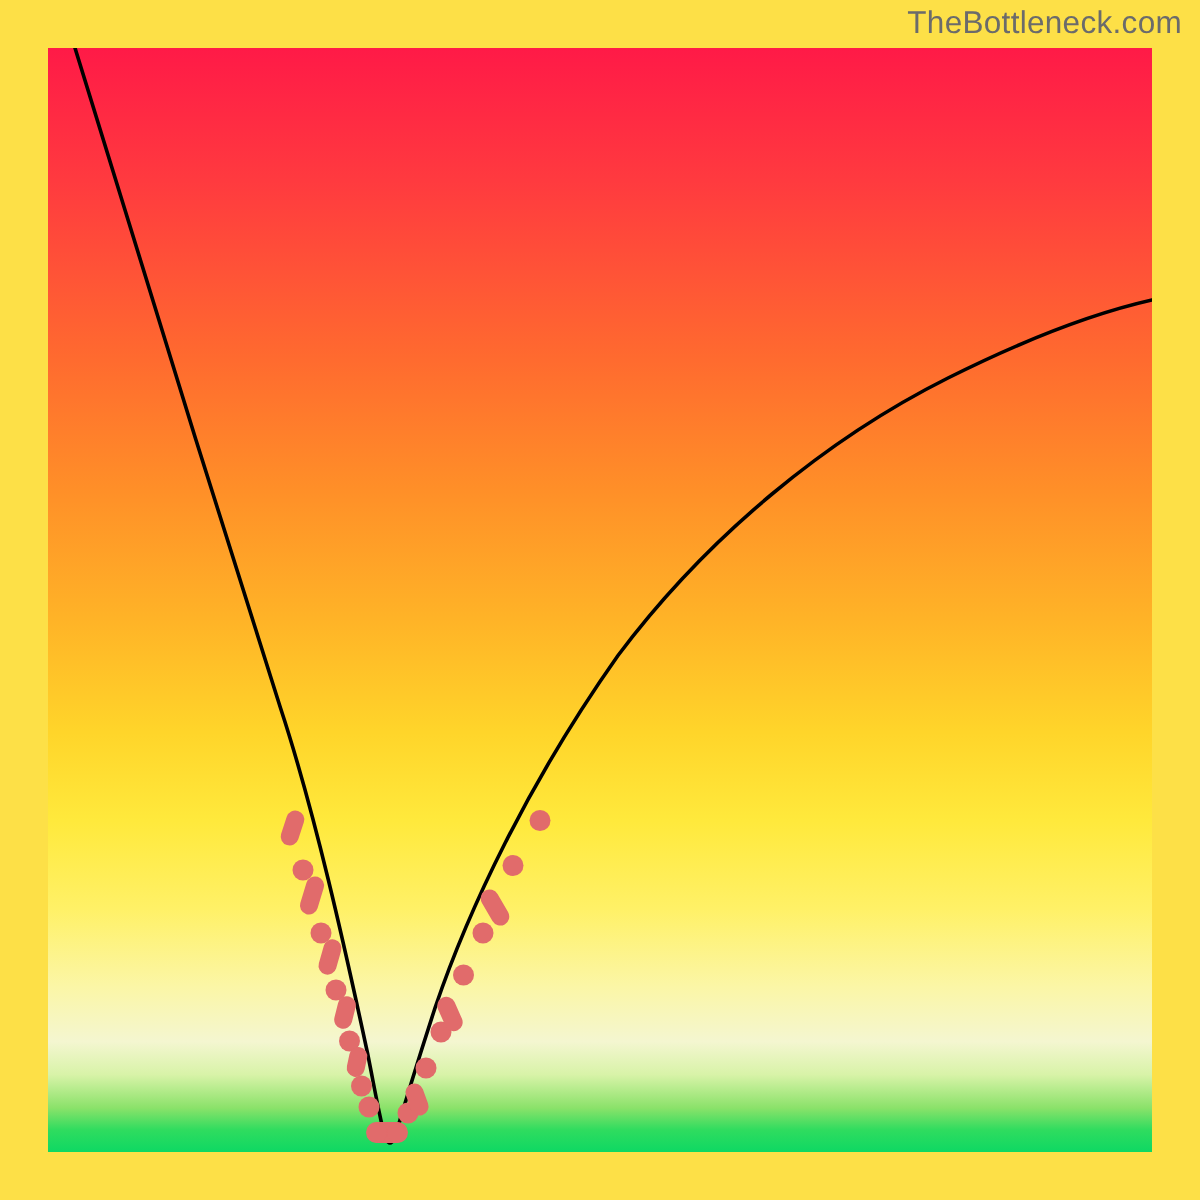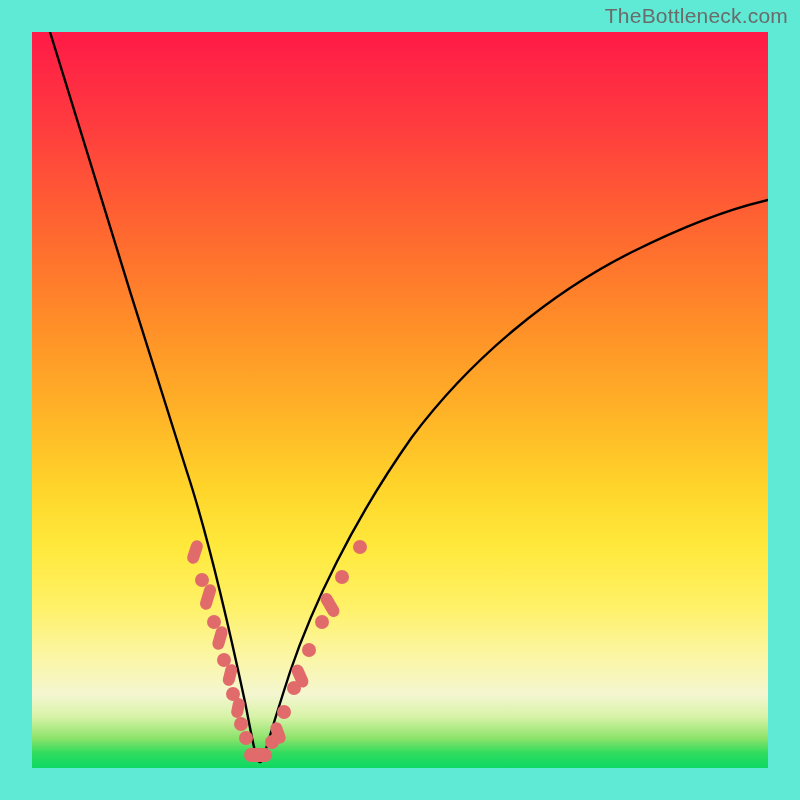--- a/index.html
+++ b/index.html
@@ -8,21 +8,21 @@
     width: 800px;
     height: 800px;
     overflow: hidden;
     font-family: Arial, Helvetica, sans-serif;
     background: #000;
   }
   .frame {
     position: relative;
     width: 800px;
     height: 800px;
-    background: #5eead4;
+    background: #fde047;
   }
   .plot-area {
     position: absolute;
     left: 32px;
     top: 32px;
     width: 736px;
     height: 736px;
     
     background: linear-gradient(
       to bottom,

